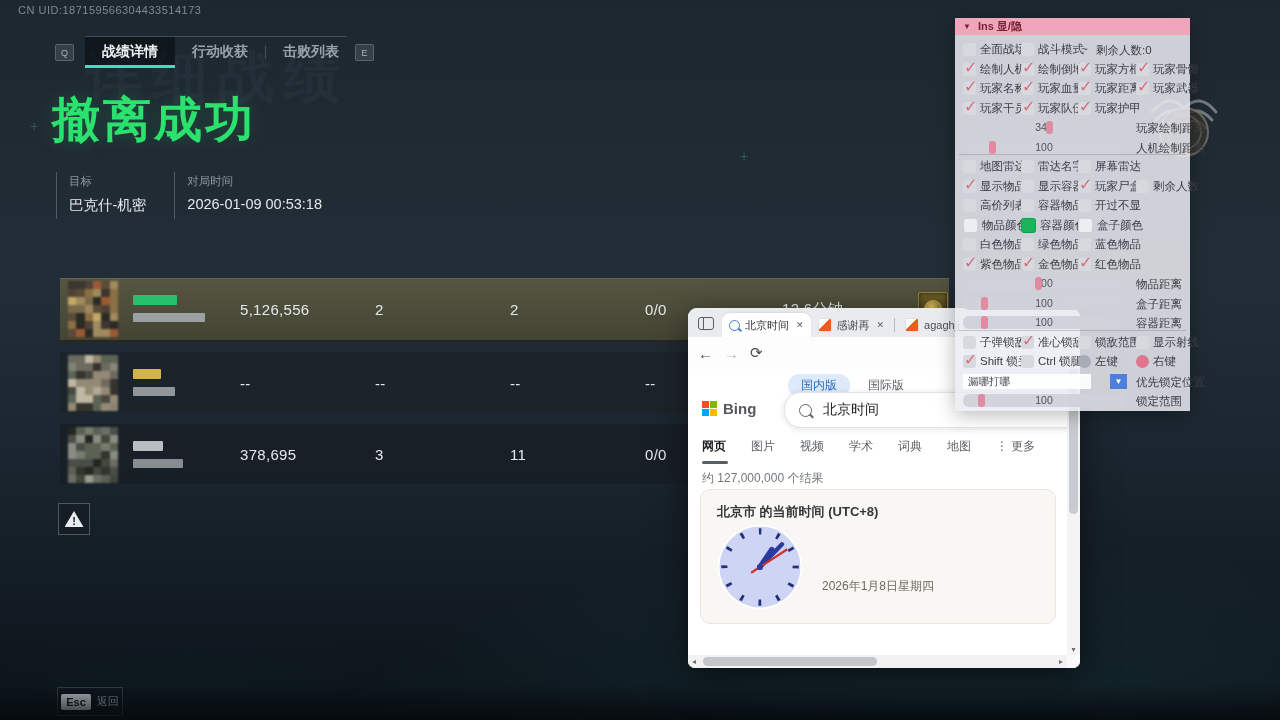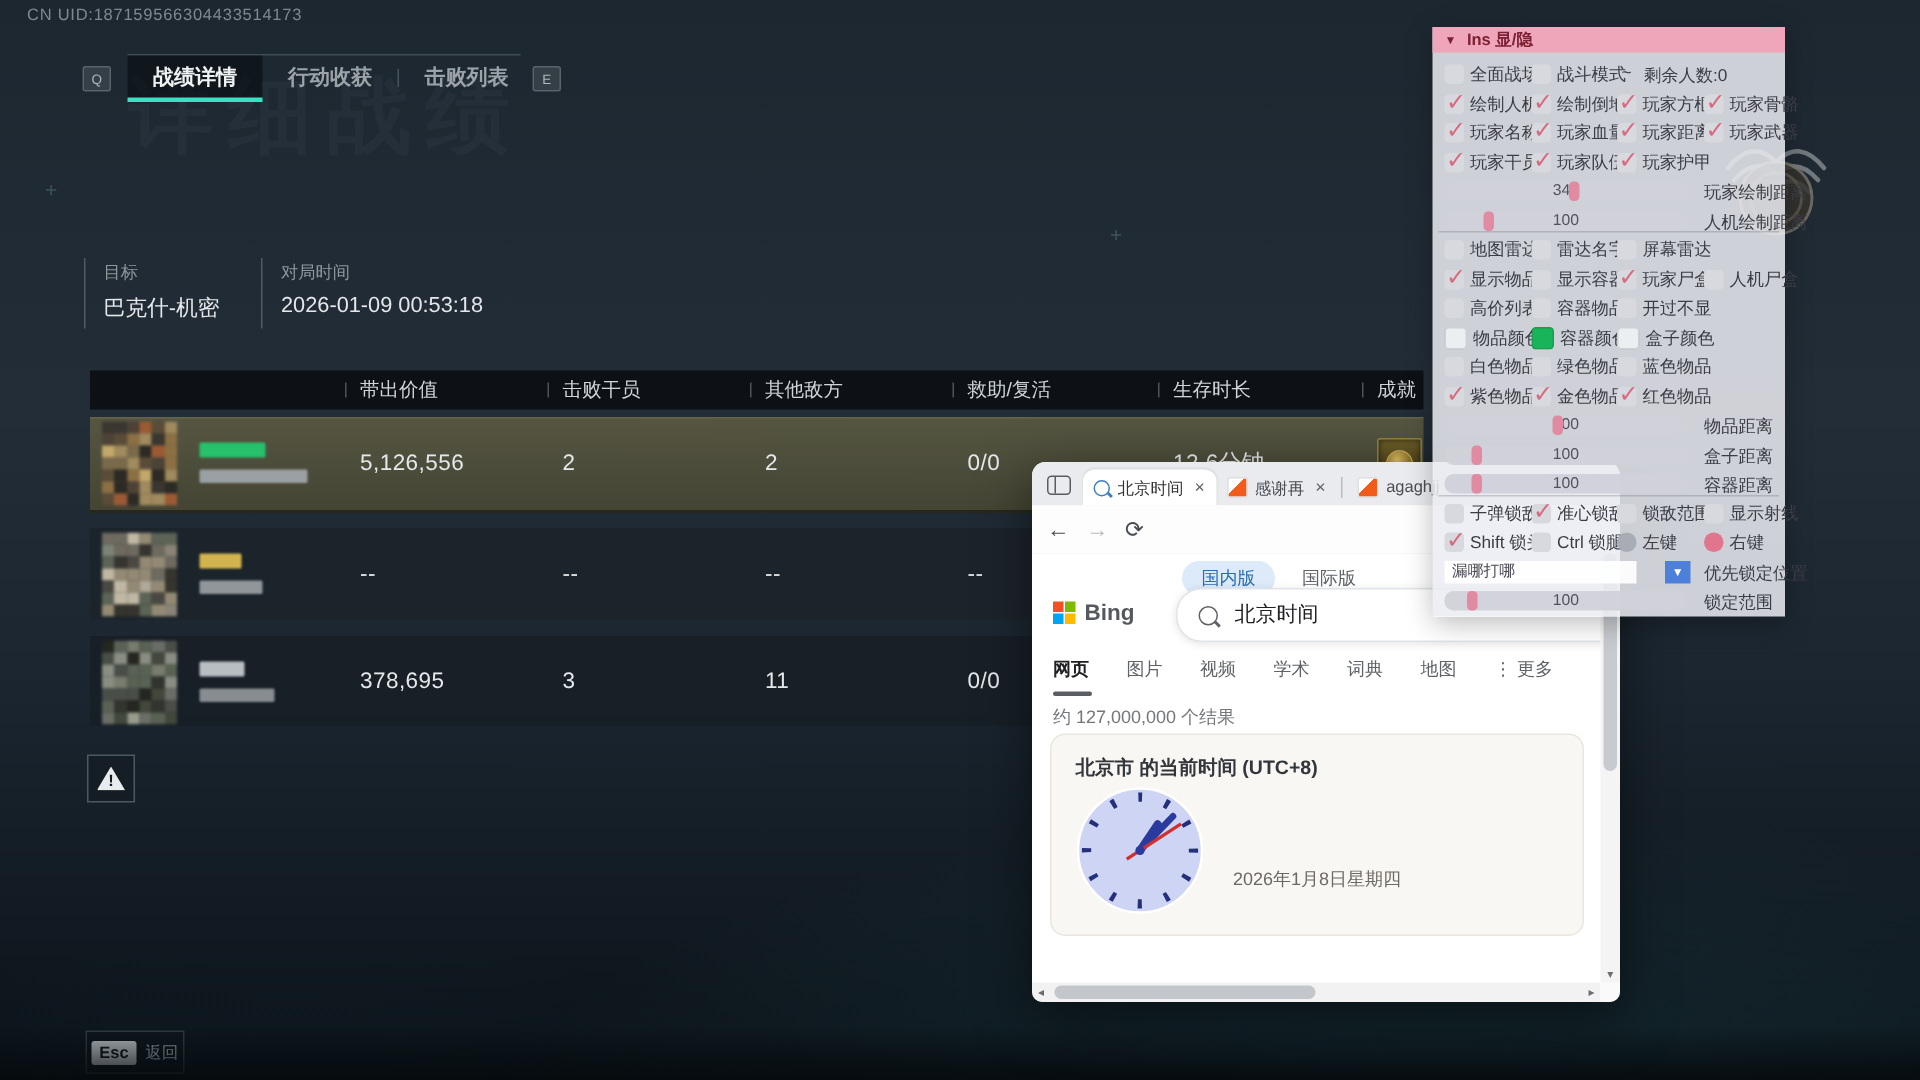--- a/index.html
+++ b/index.html
@@ -163,40 +163,33 @@
     <div class="gtab">
         <span>行动收获</span>
       </div>
     <div class="gtab-div"></div>
     <div class="gtab">
         <span>击败列表</span>
       </div>
   </div>
   <div class="abs kbadge" style="left:355px;top:44px;">E</div>
 
+  <div class="abs gtitle">撤离成功</div>
 
   <div class="abs ginfo">
     <div class="ginfo-col">
       <div class="ginfo-label">目标</div>
       <div class="ginfo-value">巴克什-机密</div>
     </div>
     <div class="ginfo-col">
       <div class="ginfo-label">对局时间</div>
       <div class="ginfo-value">2026-01-09 00:53:18</div>
     </div>
   </div>
 
-  <div class="abs thead">
-    <div class="hcell c0">带出价值</div>
-    <div class="hcell c1">击败干员</div>
-    <div class="hcell c2">其他敌方</div>
-    <div class="hcell c3">救助/复活</div>
-    <div class="hcell c4">生存时长</div>
-    <div class="hcell" style="left:858px">成就</div>
-  </div>
 
   <div class="abs trow r0">
     <div class="avatar">
         <div style="background: rgb(58, 54, 48);"></div>
         <div style="background: rgb(58, 54, 48);"></div>
         <div style="background: rgb(78, 66, 54);"></div>
         <div style="background: rgb(156, 90, 52);"></div>
         <div style="background: rgb(90, 76, 56);"></div>
         <div style="background: rgb(160, 138, 94);"></div>
         <div style="background: rgb(78, 66, 54);"></div>
@@ -564,21 +557,21 @@
           <span class="ov-item" style="left: 66px;">
             <span class="ov-cb off"></span>
             <span class="ov-lb">显示容器</span>
           </span>
           <span class="ov-item" style="left: 123px;">
             <span class="ov-cb on"></span>
             <span class="ov-lb">玩家尸盒</span>
           </span>
           <span class="ov-item" style="left: 181px;">
             <span class="ov-cb off"></span>
-            <span class="ov-lb">人机尸盒</span>
+            <span class="ov-lb">剩余人数</span>
           </span>
         </div>
         <div class="ov-row" style="top: 161px;">
           <span class="ov-item" style="left: 8px;">
             <span class="ov-cb off"></span>
             <span class="ov-lb">高价列表</span>
           </span>
           <span class="ov-item" style="left: 66px;">
             <span class="ov-cb off"></span>
             <span class="ov-lb">容器物品</span>

